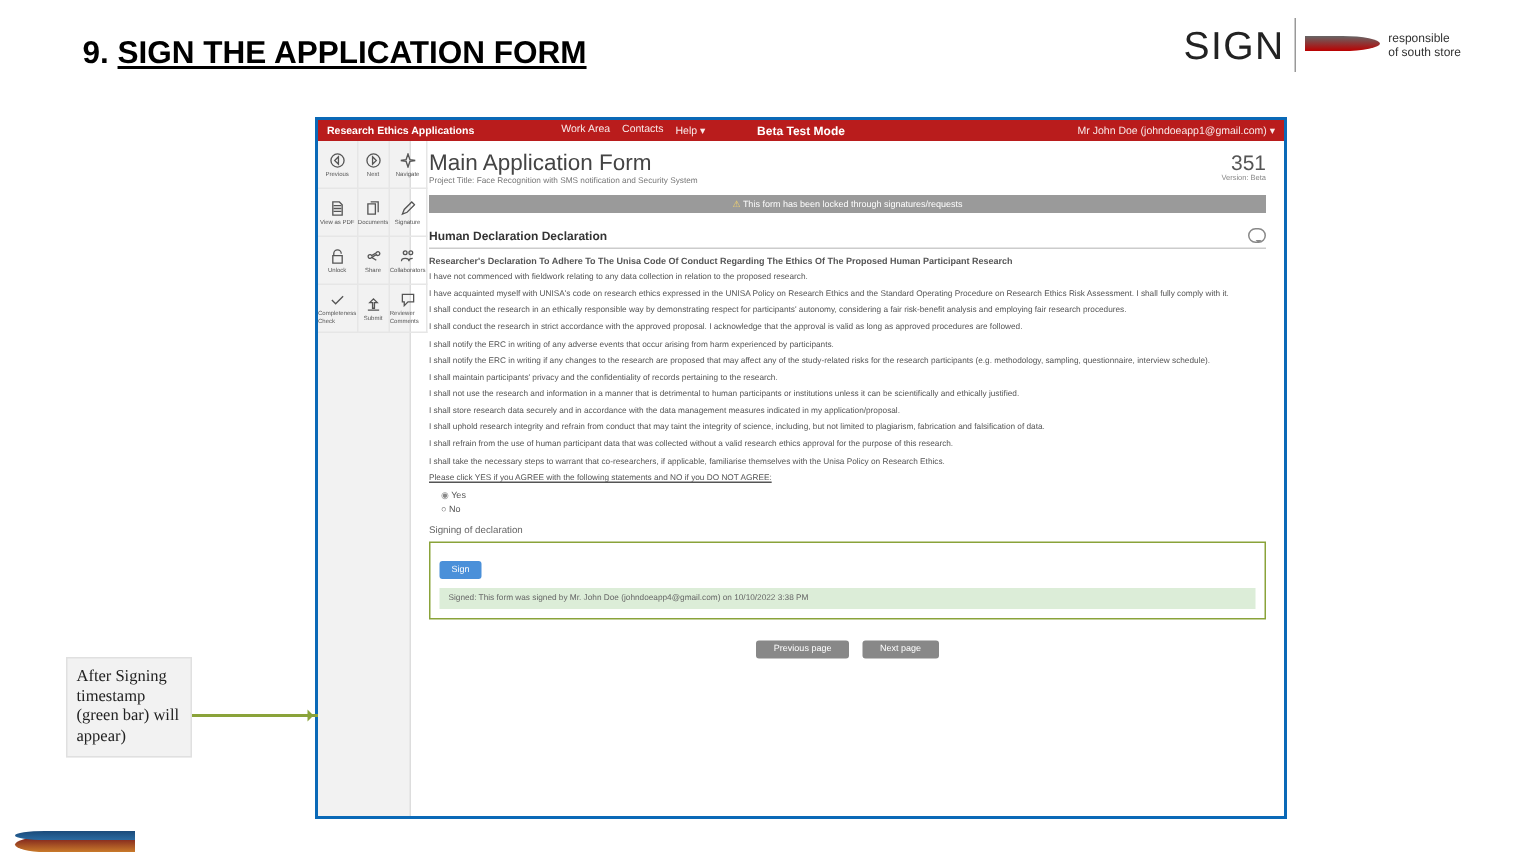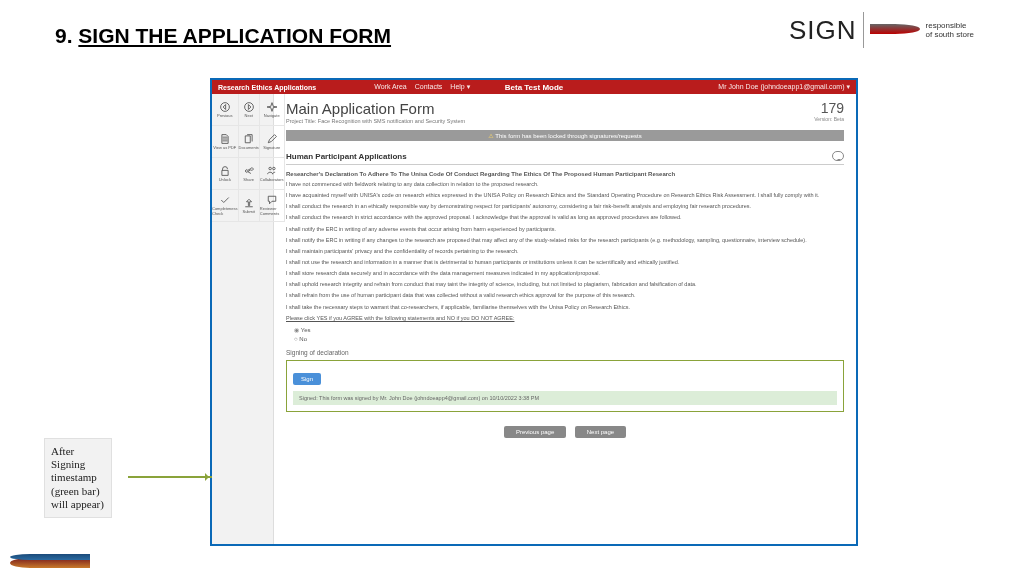--- a/index.html
+++ b/index.html
@@ -43,21 +43,21 @@
   .radios { font-size:6px; color:#555; margin:2px 0 4px 8px; line-height:1.6;}
   .radios .r::before{content:"○ "; font-size:6px;}
   .radios .r.sel::before{content:"◉ "; color:#888;}
   .sign-lbl { font-size:6.5px; color:#666; margin-top:4px;}
   .sign-box { border:1.5px solid #8aa33a; padding:6px; margin-top:4px; }
   .sign-btn { background:#4a90d9; color:#fff; font-size:6px; padding:3px 8px; border:none; border-radius:2px;}
   .sign-bar { background:#dcedd8; color:#666; font-size:5.5px; padding:4px 6px; margin-top:6px;}
   .nav-btns { text-align:center; margin-top:8px;}
   .nav-btn { background:#888; color:#fff; border:none; font-size:6px; padding:3px 12px; margin:0 2px; border-radius:2px;}
 
-  .callout { position:absolute; left:44px; top:438px; width:68px; font-family: Georgia, serif; font-size:11px; line-height:1.2; color:#222; background:#f2f2f2; border:1px solid #e0e0e0; padding:6px;}
+  .callout { position:absolute; left:44px; top:438px; width:84px; font-family: Georgia, serif; font-size:11px; line-height:1.2; color:#222; background:#f2f2f2; border:1px solid #e0e0e0; padding:6px;}
   .arrow { position:absolute; left:128px; top:476px; width:84px; height:2px; background:#8aa33a;}
   .arrow::after{content:"";position:absolute;right:-1px;top:-3px;border:4px solid transparent;border-left-color:#8aa33a;}
 
   .footer-swoosh { position:absolute; left:10px; bottom:6px; width:80px; height:16px;}
   .footer-swoosh::before{content:"";position:absolute;width:80px;height:10px;background:linear-gradient(#7a1d1d,#c97a2a);border-radius:50% 0 0 50%/100% 0 0 100%; top:4px;}
   .footer-swoosh::after{content:"";position:absolute;width:80px;height:6px;background:linear-gradient(#1a4a7a,#2a6aa0);border-radius:50% 0 0 50%/100% 0 0 100%; top:0;}
 </style>
 </head>
 <body>
 
@@ -163,27 +163,27 @@
           <span>Reviewer Comments</span>
         </div>
       </div>
     <div class="content">
       <div class="form-head">
         <div>
           <div class="form-title">Main Application Form</div>
           <div class="form-sub">Project Title: Face Recognition with SMS notification and Security System</div>
         </div>
         <div>
-          <div class="form-qid">179</div>
+          <div class="form-qid">351</div>
           <div class="form-qver">Version: Beta</div>
         </div>
       </div>
       <div class="lockbar">This form has been locked through signatures/requests</div>
       <div class="section-h">
-        <span>Human Participant Applications</span>
+        <span>Human Declaration Declaration</span>
         <span class="bubble"></span>
       </div>
       <div class="sub-h">Researcher's Declaration To Adhere To The Unisa Code Of Conduct Regarding The Ethics Of The Proposed Human Participant Research</div>
       <div id="paras">
           <div class="para">I have not commenced with fieldwork relating to any data collection in relation to the proposed research.</div>
           <div class="para">I have acquainted myself with UNISA's code on research ethics expressed in the UNISA Policy on Research Ethics and the Standard Operating Procedure on Research Ethics Risk Assessment. I shall fully comply with it.</div>
           <div class="para">I shall conduct the research in an ethically responsible way by demonstrating respect for participants' autonomy, considering a fair risk-benefit analysis and employing fair research procedures.</div>
           <div class="para">I shall conduct the research in strict accordance with the approved proposal. I acknowledge that the approval is valid as long as approved procedures are followed.</div>
           <div class="para">I shall notify the ERC in writing of any adverse events that occur arising from harm experienced by participants.</div>
           <div class="para">I shall notify the ERC in writing if any changes to the research are proposed that may affect any of the study-related risks for the research participants (e.g. methodology, sampling, questionnaire, interview schedule).</div>

